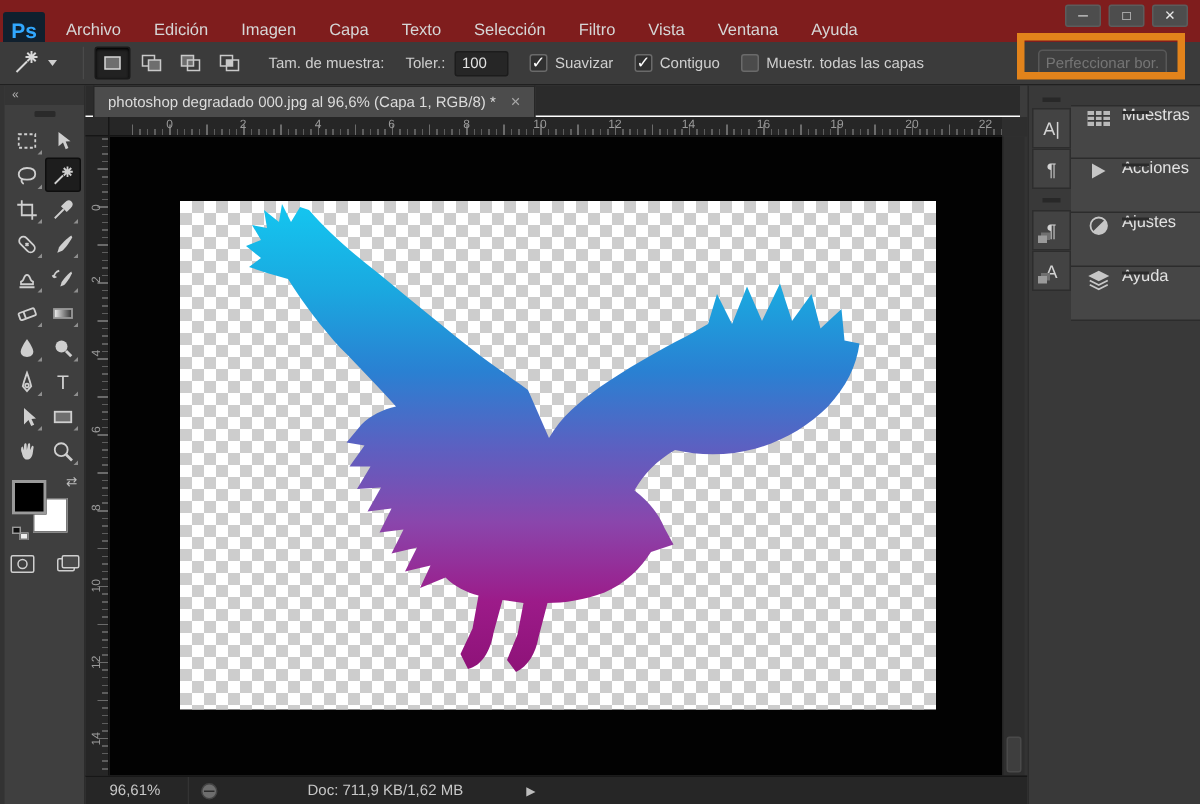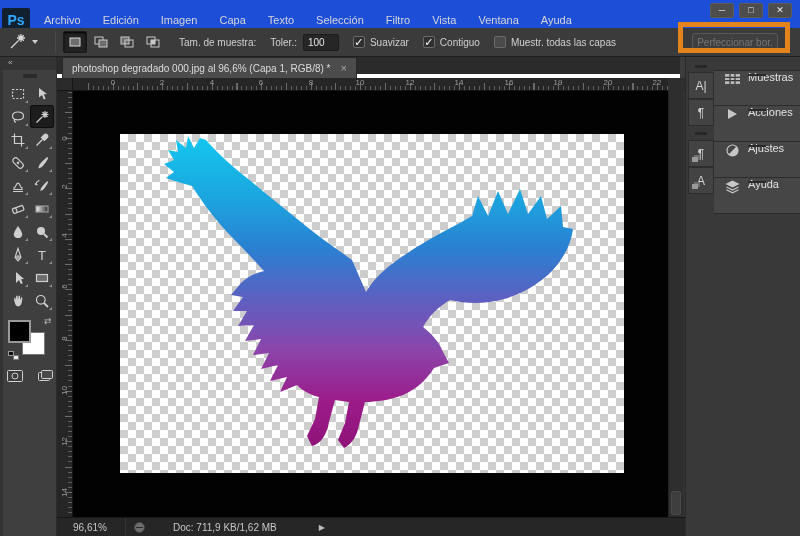--- a/index.html
+++ b/index.html
@@ -1,20 +1,20 @@
 <!DOCTYPE html>
 <html><head>
 <meta charset="utf-8">
 <style>
   html,body{margin:0;padding:0;background:#2b2b2b;}
   *{box-sizing:border-box;font-family:"Liberation Sans",sans-serif;}
   .app{position:relative;width:800px;height:536px;background:#3c3c3c;overflow:hidden;color:#d4d4d4;font-size:11px;-webkit-user-select:none;user-select:none;}
 
   
-  .menubar{position:absolute;left:0;top:0;right:0;height:40px;background:#1d4ed8;display:flex;align-items:center;border-bottom:1px solid #1c1c1c;}
+  .menubar{position:absolute;left:0;top:0;right:0;height:40px;background:#7f1d1d;display:flex;align-items:center;border-bottom:1px solid #1c1c1c;}
   .ps-logo{width:28px;height:24px;margin:2px 6px 2px 2px;background:#10202e;color:#31a8ff;font-weight:bold;font-size:14px;display:flex;align-items:center;justify-content:center;border-radius:2px;}
   .menu-items{display:flex;gap:22px;margin-left:8px;}
   .menu-item{color:#d6d6d6;cursor:default;}
   .win-controls{position:absolute;right:8px;top:3px;display:flex;gap:5px;}
   .win-btn{width:24px;height:15px;background:#4d4d4d;border:1px solid #5c5c5c;border-radius:2px;color:#e9e9e9;font-size:9px;line-height:13px;text-align:center;}
 
   
   .optionsbar{position:absolute;left:0;top:28px;right:0;height:29px;background:#3b3b3b;border-bottom:1px solid #202020;display:flex;align-items:center;padding-left:8px;}
   .tool-preset{display:flex;align-items:center;width:40px;}
   .caret{width:0;height:0;border-left:3px solid transparent;border-right:3px solid transparent;border-top:4px solid #cfcfcf;margin-left:4px;}
@@ -50,21 +50,21 @@
   .fg-swatch{position:absolute;left:2px;top:4px;width:23px;height:23px;background:#000;border:2px solid #9a9a9a;z-index:2;}
   .bg-swatch{position:absolute;left:16px;top:16px;width:23px;height:23px;background:#fff;border:1px solid #777;}
   .swap-icon{position:absolute;right:2px;top:0;color:#bdbdbd;font-size:9px;}
   .default-sw{position:absolute;left:2px;bottom:0;width:11px;height:9px;}
   .default-sw .b{position:absolute;left:0;top:0;width:6px;height:5px;background:#111;border:1px solid #999;z-index:2;}
   .default-sw .w{position:absolute;right:0;bottom:0;width:6px;height:5px;background:#eee;border:1px solid #777;}
   .bottom-tools{display:flex;justify-content:center;gap:10px;margin-top:8px;}
 
   
   .doc{position:absolute;left:57px;top:57px;right:115px;bottom:0;background:#3c3c3c;}
-  .tabbar{position:absolute;left:0;top:0;right:5px;height:21px;background:#2b2b2b;border-bottom:4px solid #ffffff;}
+  .tabbar{position:absolute;left:0;top:0;right:5px;height:21px;background:#2b2b2b;border-bottom:1px solid #ffffff;}
   .tab{position:absolute;left:5px;top:0;height:21px;background:#4c4c4c;border:1px solid #272727;border-bottom:none;display:flex;align-items:center;padding:0 9px;font-size:10px;color:#dcdcdc;white-space:nowrap;}
   .tab-close{margin-left:10px;color:#a9a9a9;font-size:11px;}
   .doc-body{position:absolute;left:0;top:21px;right:0;bottom:19px;background:#333;}
   .ruler-corner{position:absolute;left:0;top:0;width:16px;height:13px;background:#2a2a2a;border-right:1px solid #161616;border-bottom:1px solid #161616;z-index:4;}
   .hruler{position:absolute;left:16px;top:0;width:595px;height:13px;background:#262626;border-bottom:1px solid #141414;z-index:3;}
   .hruler .tks{position:absolute;left:15px;right:0;bottom:0;height:4px;background:repeating-linear-gradient(to right,#5d5d5d 0 1px,transparent 1px 4.95px);}
   .hruler .tks2{position:absolute;left:15px;right:0;bottom:0;height:7px;background:repeating-linear-gradient(to right,#6b6b6b 0 1px,transparent 1px 24.75px);}
   .hrl{position:absolute;top:0;font-size:8px;color:#9a9a9a;transform:translateX(-50%);}
   .vruler{position:absolute;left:0;top:0;width:16px;bottom:0;background:#262626;border-right:1px solid #141414;z-index:2;}
   .vruler .tks{position:absolute;top:9px;bottom:0;right:0;width:4px;background:repeating-linear-gradient(to bottom,#5d5d5d 0 1px,transparent 1px 5.06px);}
@@ -73,21 +73,21 @@
   .canvas{position:absolute;left:16px;top:13px;width:595px;height:426px;background:#020202;}
   .checker{position:absolute;left:47px;top:43px;width:504px;height:339px;background-color:#fff;background-image:linear-gradient(45deg,#cdcdcd 25%,transparent 25%,transparent 75%,#cdcdcd 75%),linear-gradient(45deg,#cdcdcd 25%,transparent 25%,transparent 75%,#cdcdcd 75%);background-size:16px 16px;background-position:0 0,8px 8px;}
   .vscroll{position:absolute;left:611px;width:15px;top:13px;bottom:0;background:#2e2e2e;border-left:1px solid #242424;}
   .vscroll .thumb{position:absolute;left:2px;right:2px;bottom:2px;height:24px;background:#3e3e3e;border:1px solid #4a4a4a;border-radius:2px;}
   .hr-filler{position:absolute;left:611px;right:0;top:0;height:13px;background:#2e2e2e;}
   .statusbar{position:absolute;left:0;bottom:0;right:0;height:19px;background:#262626;border-top:1px solid #171717;display:flex;align-items:center;font-size:10px;color:#c7c7c7;}
   .zoom-field{margin-left:16px;width:52px;}
   .status-sep{width:1px;height:19px;background:#1a1a1a;border-right:1px solid #333;}
   .status-ico{width:11px;height:11px;border-radius:50%;background:#6e6e6e;border:1px solid #444;margin:0 8px;position:relative;}
   .status-ico::after{content:"";position:absolute;left:1px;right:1px;top:4px;height:1px;background:#2c2c2c;}
-  .doc-info{margin-left:20px;}
+  .doc-info{margin-left:52px;}
   .status-arrow{margin-left:42px;color:#bdbdbd;font-size:8px;}
 
   
   .dock{position:absolute;right:0;top:57px;width:115px;bottom:0;background:#393939;border-left:1px solid #2b2b2b;}
   .narrow-col{position:absolute;left:2px;top:8px;width:26px;}
   .np-grip{width:12px;height:3px;background:#282828;margin:0 auto 4px;}
   .np-btn{width:26px;height:27px;background:#434343;border:1px solid #2d2d2d;display:flex;align-items:center;justify-content:center;color:#d3d3d3;font-size:12px;position:relative;}
   .np-gap{height:14px;display:flex;align-items:center;justify-content:center;}
   .np-mini{position:absolute;left:3px;bottom:4px;width:6px;height:5px;background:#9a9a9a;box-shadow:2px -2px 0 #6f6f6f;}
   .wide-col{position:absolute;left:28px;right:0;top:13px;}

